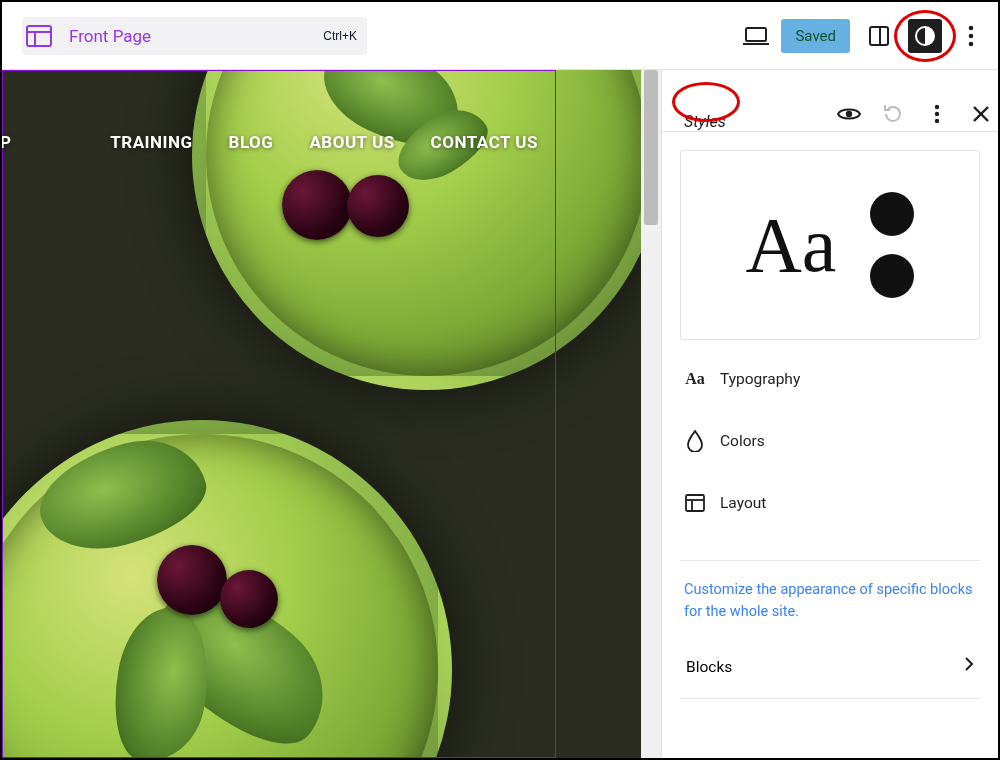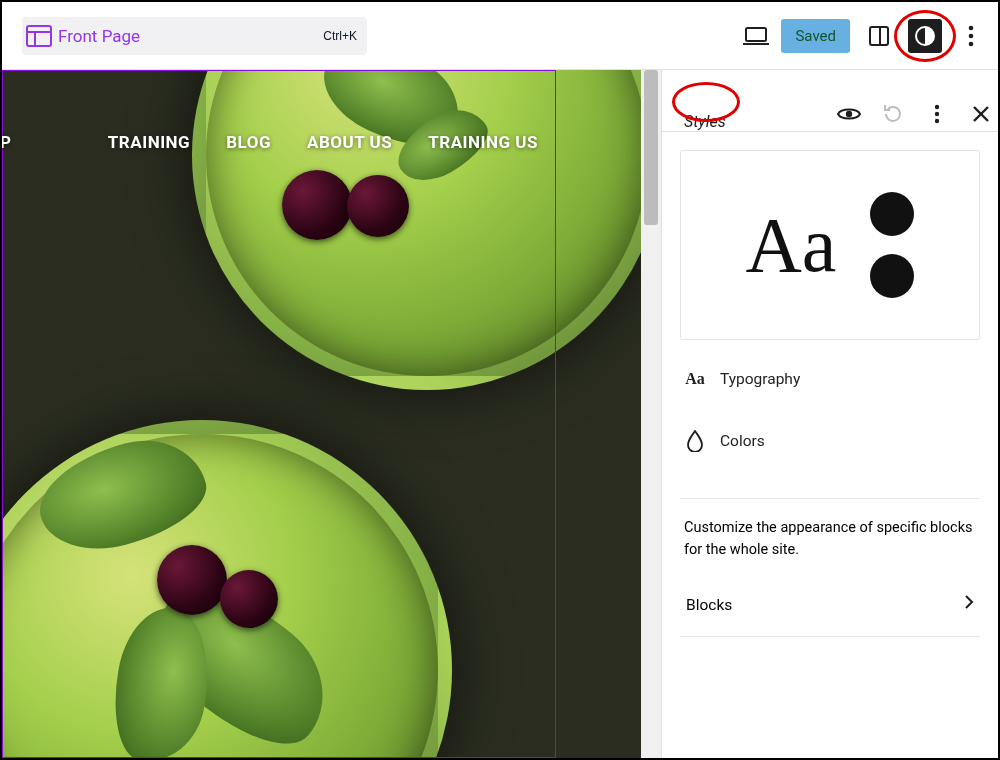--- a/index.html
+++ b/index.html
@@ -27,21 +27,21 @@
   .topbar-left {
     display: flex;
     align-items: center;
     background: #f1f1f3;
     height: 38px;
     width: 345px;
     border-radius: 4px;
     padding: 0 10px 0 4px;
     justify-content: space-between;
   }
-  .topbar-left .leftgroup { display: flex; align-items: center; gap: 4px; }
+  .topbar-left .leftgroup { display: flex; align-items: center; gap: 15px; }
   .template-icon {
     width: 28px; height: 22px;
     position: relative;
   }
   .template-icon svg { stroke: #8a2be2; }
   .page-name { color: #9436e8; font-size: 17px; }
   .shortcut { color: #0f172a; font-size: 12px; font-family: "Segoe UI", sans-serif; }
 
   .topbar-right {
     display: flex;
@@ -238,21 +238,21 @@
   .style-item .lbl-aa { font-family: Georgia, serif; font-size: 16px; font-weight: 600; }
 
   .blocks-panel {
     margin-top: 18px;
     border-top: 1px solid #e6e6e6;
     border-bottom: 1px solid #e6e6e6;
     padding: 18px 4px 4px 4px;
   }
   .blocks-desc {
     font-size: 14.5px;
-    color: #000000;
+    color: #3b82f6;
     line-height: 1.55;
     margin-bottom: 16px;
   }
   .blocks-row {
     display: flex; align-items: flex-end; justify-content: space-between;
     padding: 16px 2px 18px 2px;
     cursor: pointer;
     font-size: 15.5px;
   }
 </style>
@@ -324,21 +324,21 @@
       <div class="cherry" style="left:155px; top:475px; width:70px; height:70px;"></div>
       <div class="cherry" style="left:218px; top:500px; width:58px; height:58px;"></div>
 
       <div class="block-outline"></div>
 
       <div class="nav">
         <span class="nav-frag">P</span>
         <span>TRAINING</span>
         <span>BLOG</span>
         <span>ABOUT US</span>
-        <span>TRAINING US</span>
+        <span>CONTACT US</span>
       </div>
     </div>
     <div class="scrollbar-track">
       <div class="scrollbar-thumb"></div>
     </div>
   </div>
 
   <div class="sidebar">
     <div class="side-head">
       <span class="side-title">Styles</span>
@@ -387,20 +387,30 @@
         <span>Typography</span>
       </div>
       <div class="style-item">
         <span class="ic">
           <svg width="18" height="22" viewBox="0 0 18 22" fill="none">
               <path d="M9 1 C4 8 2 11 2 15 a7 7 0 0 0 14 0 C16 11 14 8 9 1 Z" stroke="#1e1e1e" stroke-width="1.8"></path>
             </svg>
         </span>
         <span>Colors</span>
       </div>
+      <div class="style-item">
+        <span class="ic">
+          <svg width="20" height="18" viewBox="0 0 20 18" fill="none">
+            <rect x="1" y="1" width="18" height="16" rx="1.5" stroke="#1e1e1e" stroke-width="1.8"></rect>
+            <line x1="1" y1="6" x2="19" y2="6" stroke="#1e1e1e" stroke-width="1.8"></line>
+            <line x1="7" y1="6" x2="7" y2="17" stroke="#1e1e1e" stroke-width="1.8"></line>
+          </svg>
+        </span>
+        <span>Layout</span>
+      </div>
 
       <div class="blocks-panel">
         <div class="blocks-desc">Customize the appearance of specific blocks for the whole site.</div>
         <div class="blocks-row">
           <span>Blocks</span>
           <span>
             <svg width="10" height="16" viewBox="0 0 10 16" fill="none">
                 <path d="M2 2 L8 8 L2 14" stroke="#1e1e1e" stroke-width="2" fill="none"></path>
               </svg>
           </span>

